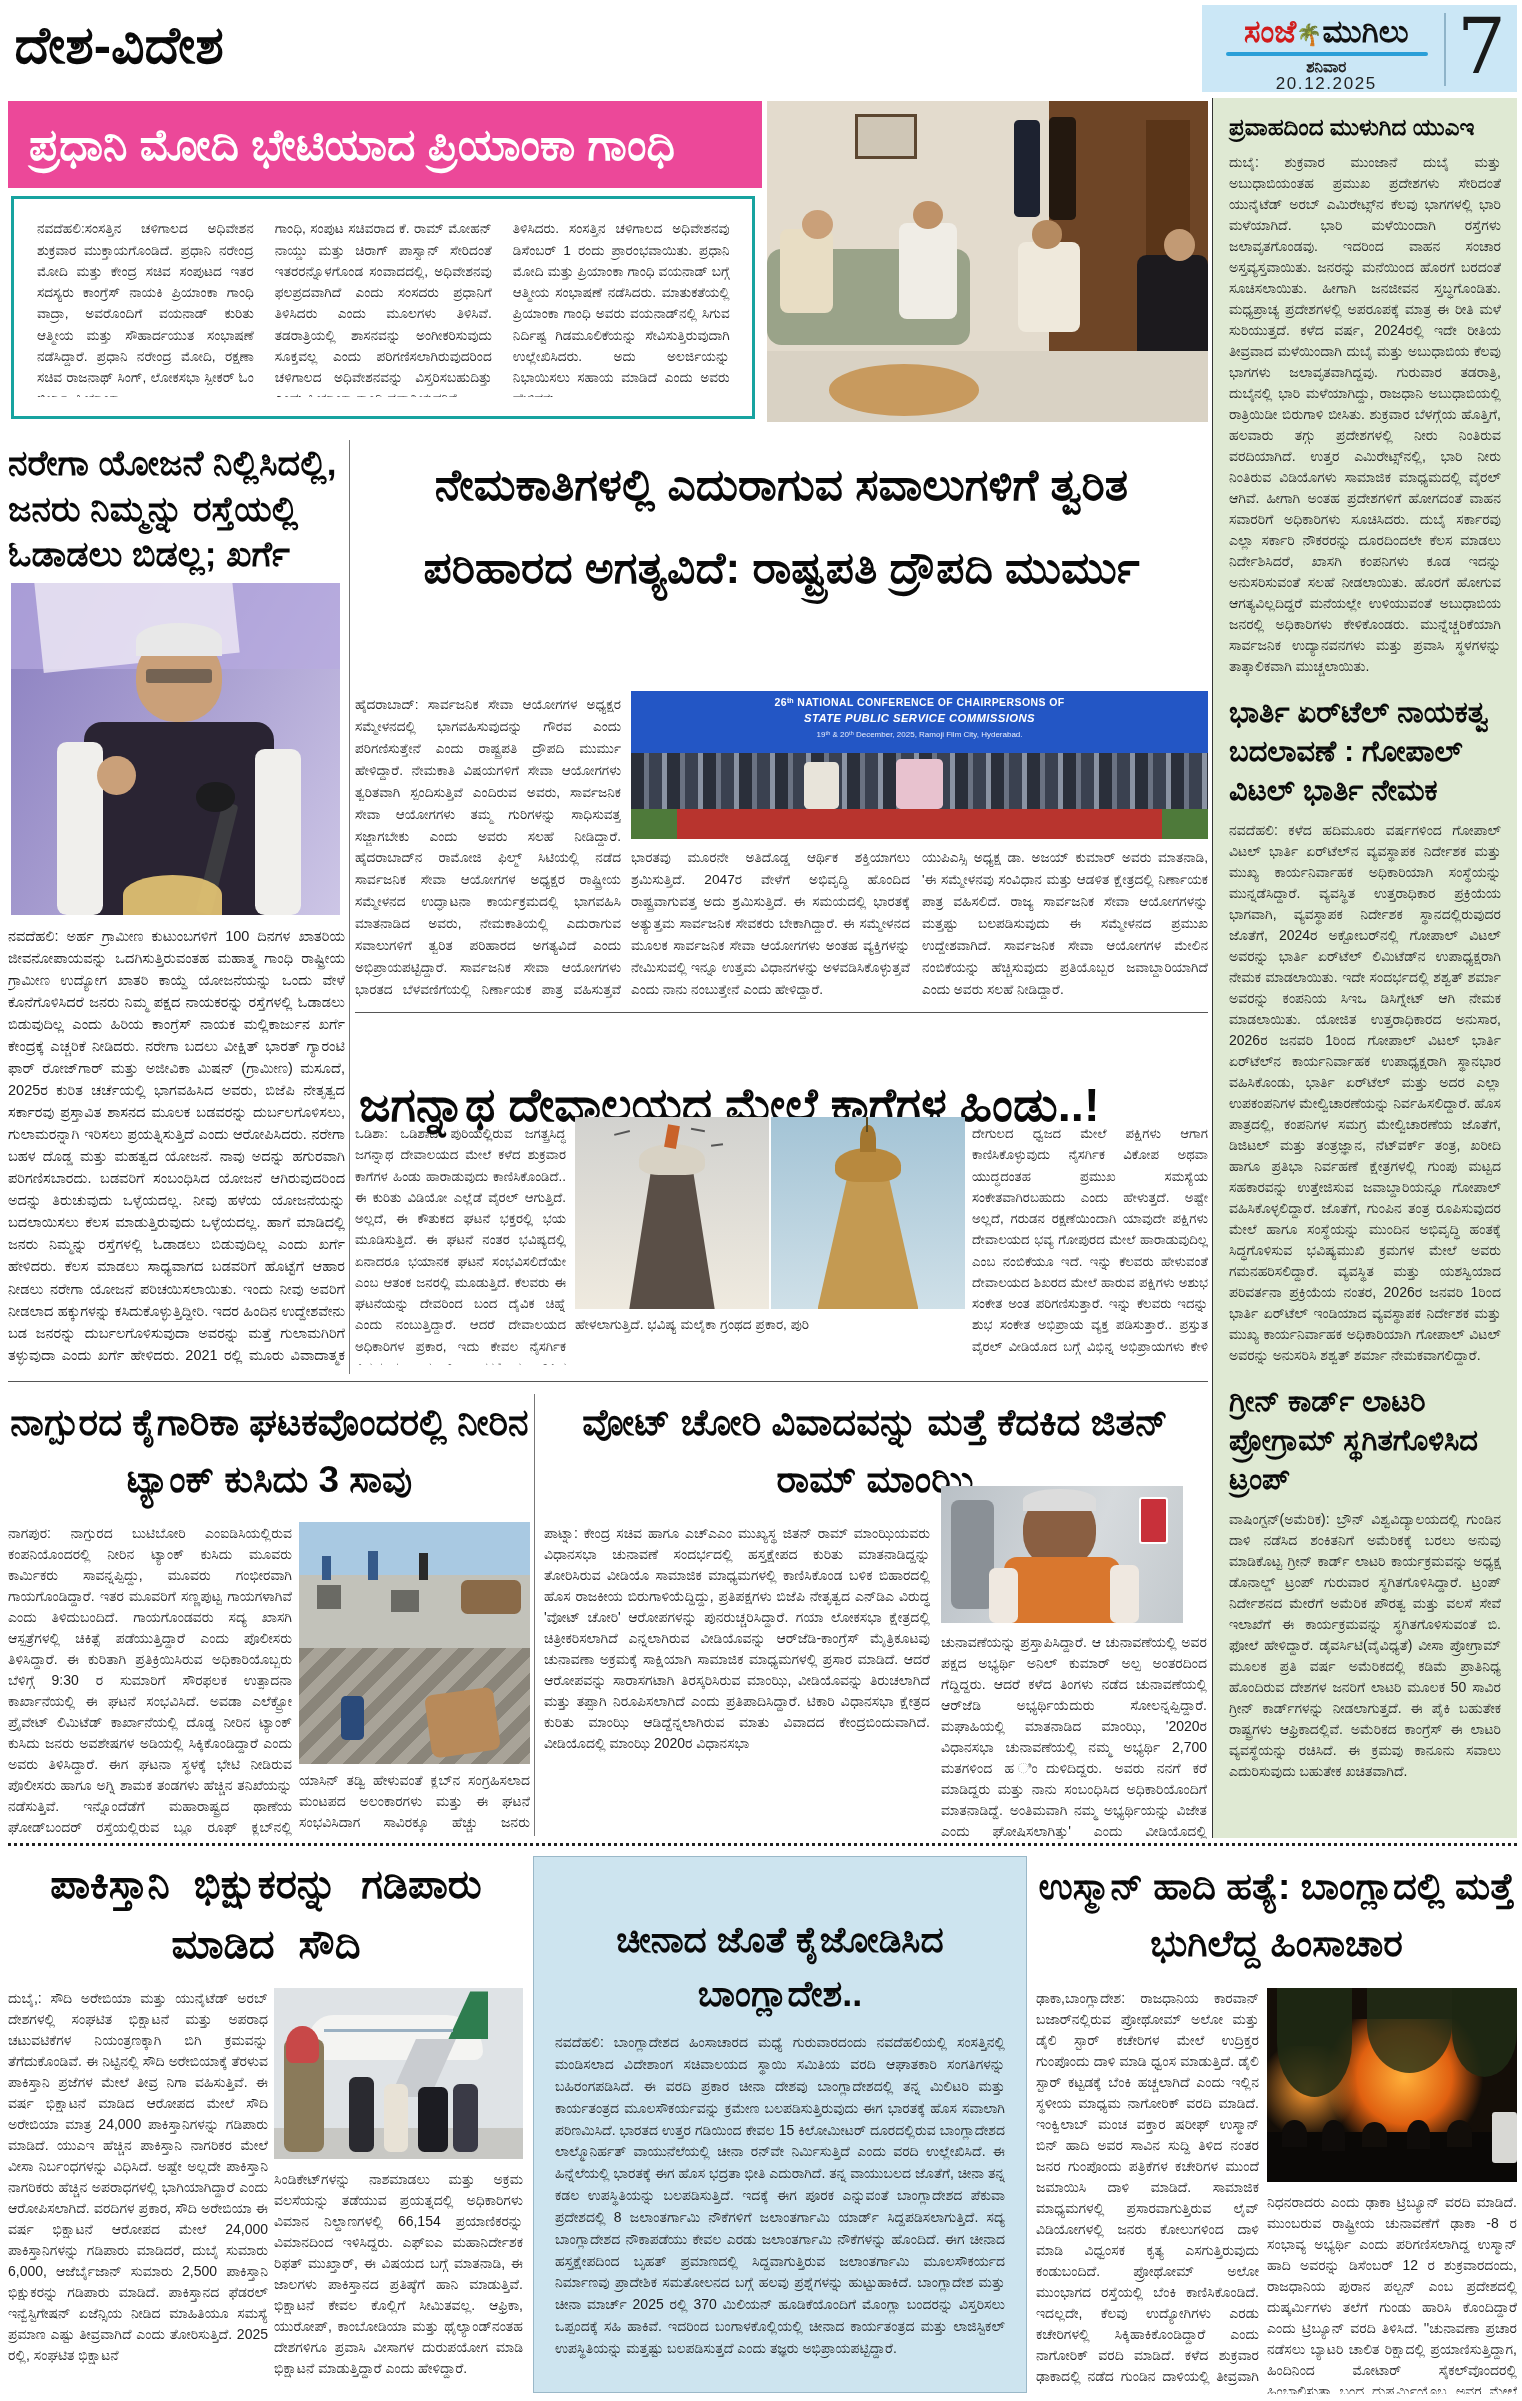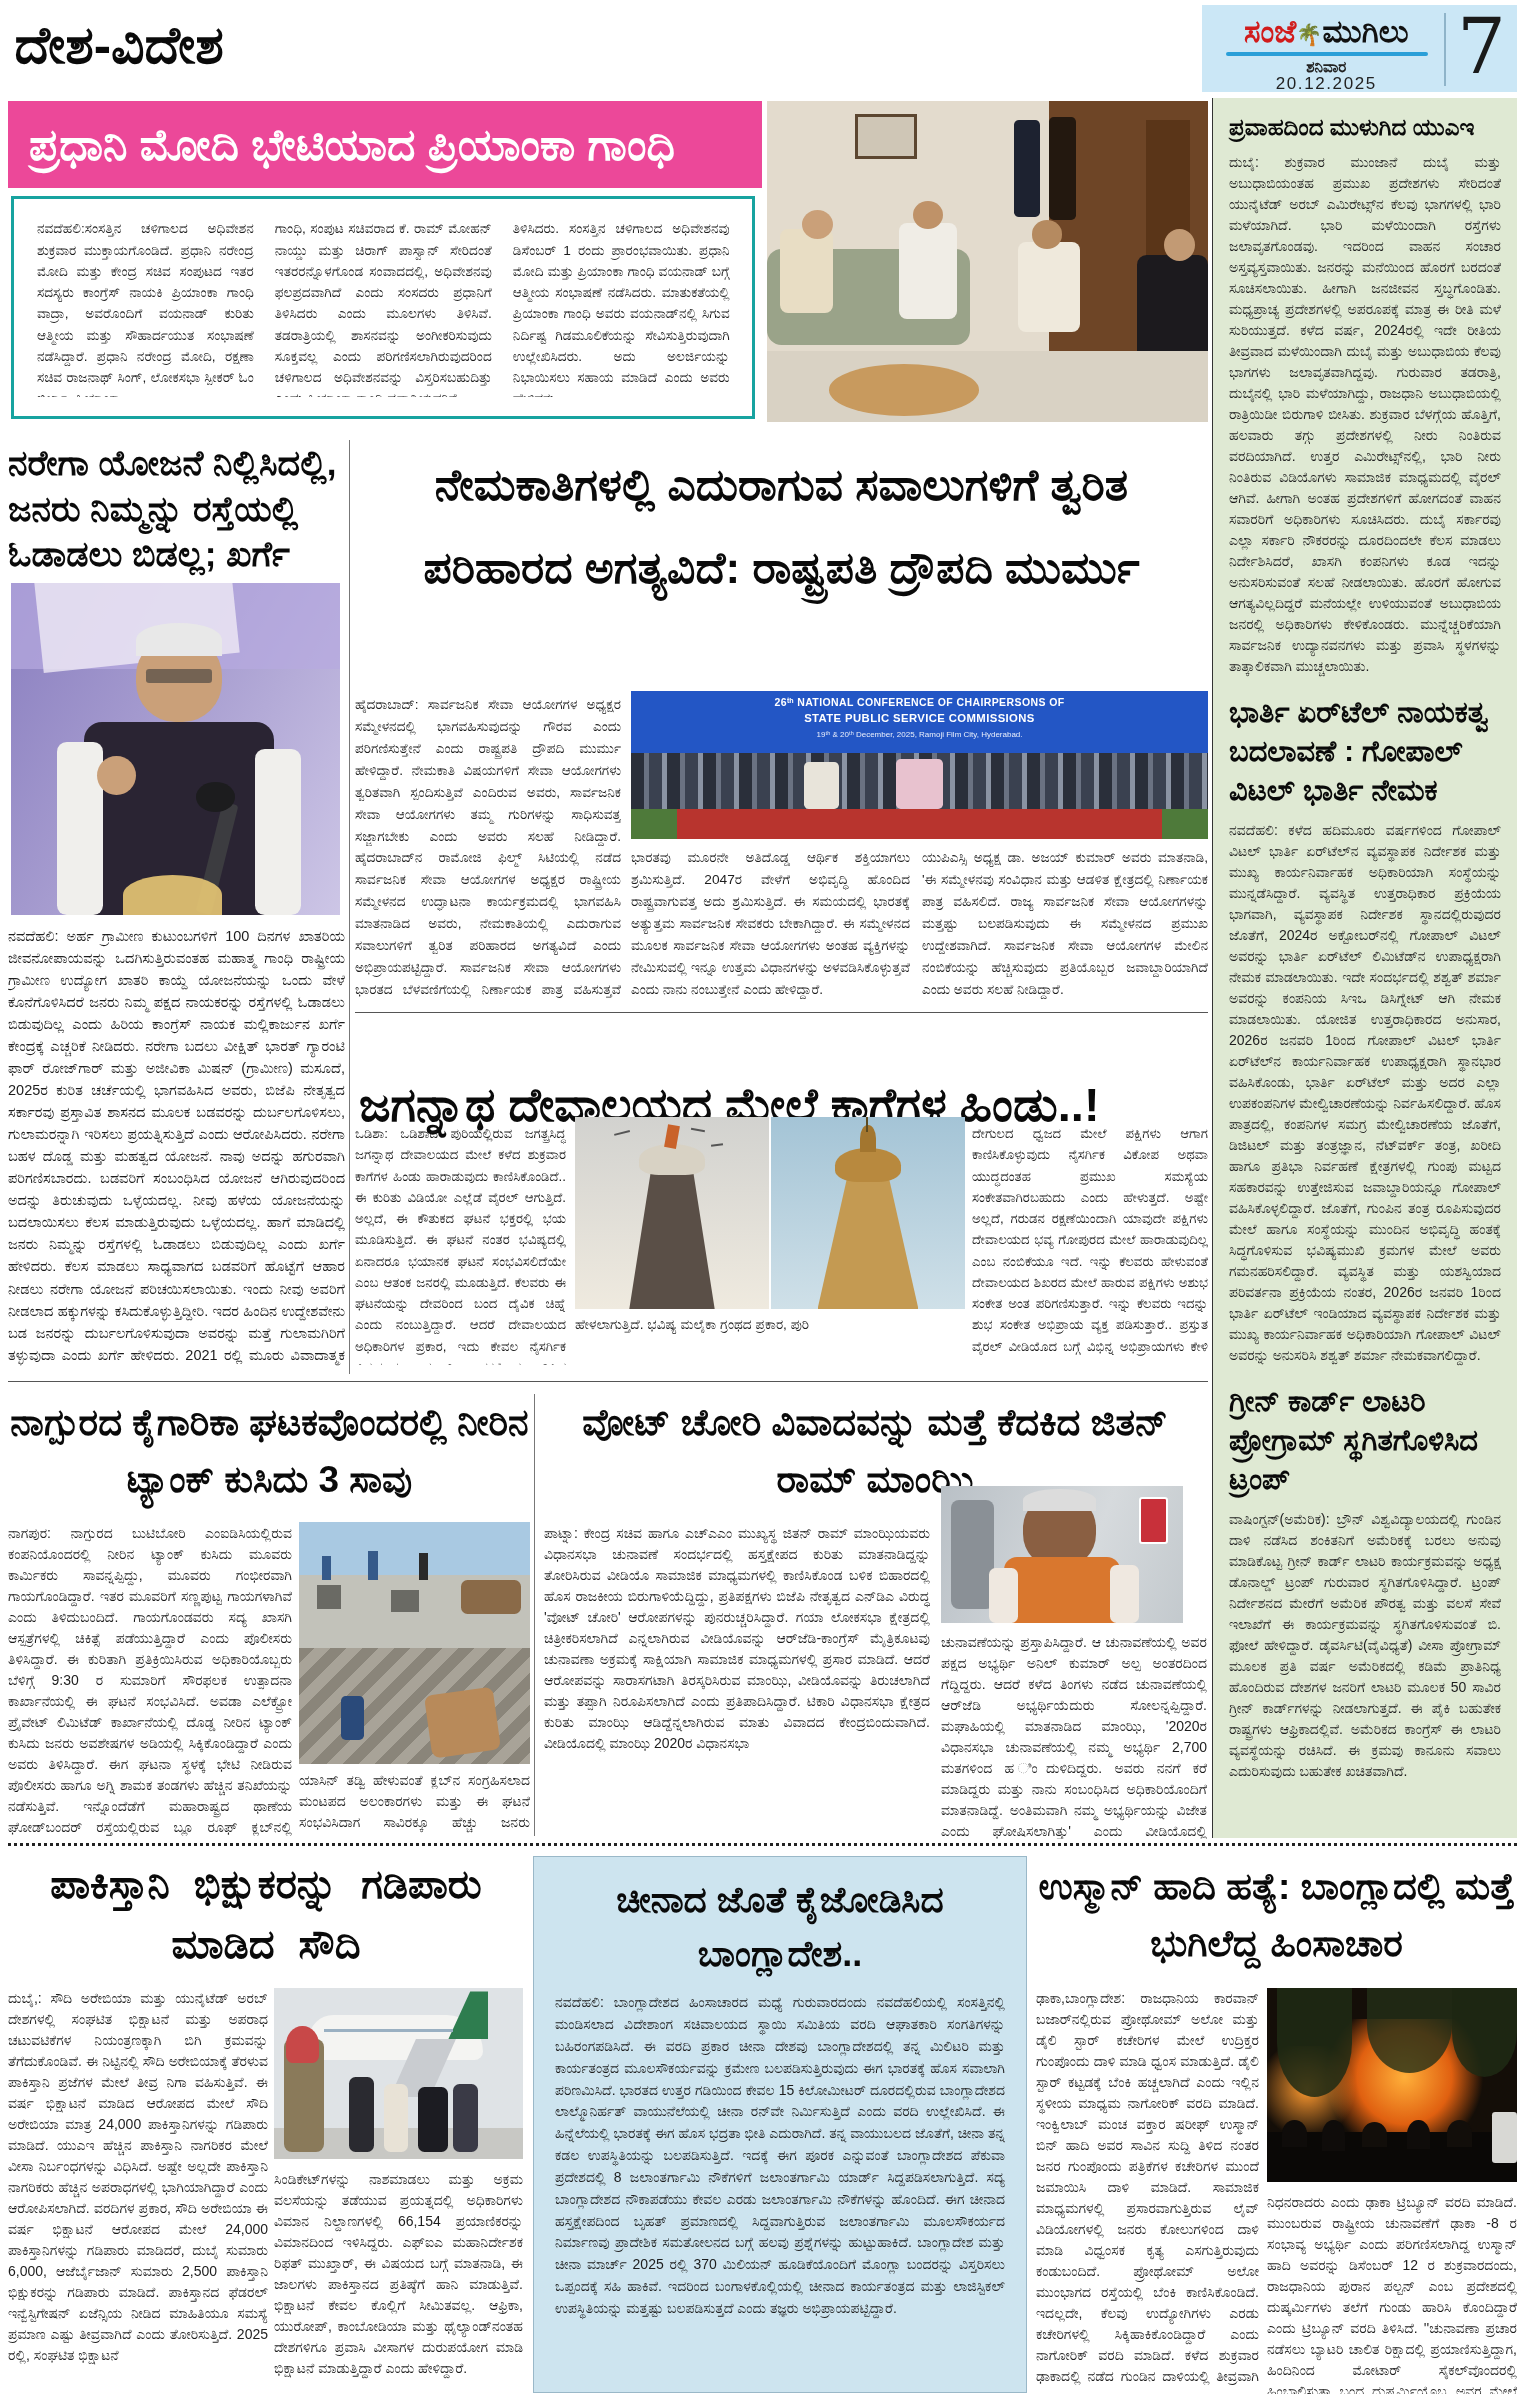--- a/index.html
+++ b/index.html
@@ -96,21 +96,21 @@
 
   <div class="rule-v" style="left:349px;top:440px;height:934px;background:#777;width:1.2px;"></div>
 
   <div class="abs hl center" style="left:355px;top:444px;width:853px;height:203px;font-size:44px;line-height:1.88;font-weight:800;">ನೇಮಕಾತಿಗಳಲ್ಲಿ ಎದುರಾಗುವ ಸವಾಲುಗಳಿಗೆ ತ್ವರಿತ ಪರಿಹಾರದ ಅಗತ್ಯವಿದೆ: ರಾಷ್ಟ್ರಪತಿ ದ್ರೌಪದಿ ಮುರ್ಮು</div>
 
   <div class="abs body-text" style="left:355px;top:694px;width:266px;height:311px;font-size:13.7px;line-height:1.6;">ಹೈದರಾಬಾದ್: ಸಾರ್ವಜನಿಕ ಸೇವಾ ಆಯೋಗಗಳ ಅಧ್ಯಕ್ಷರ ಸಮ್ಮೇಳನದಲ್ಲಿ ಭಾಗವಹಿಸುವುದನ್ನು ಗೌರವ ಎಂದು ಪರಿಗಣಿಸುತ್ತೇನೆ ಎಂದು ರಾಷ್ಟ್ರಪತಿ ದ್ರೌಪದಿ ಮುರ್ಮು ಹೇಳಿದ್ದಾರೆ. ನೇಮಕಾತಿ ವಿಷಯಗಳಿಗೆ ಸೇವಾ ಆಯೋಗಗಳು ತ್ವರಿತವಾಗಿ ಸ್ಪಂದಿಸುತ್ತಿವೆ ಎಂದಿರುವ ಅವರು, ಸಾರ್ವಜನಿಕ ಸೇವಾ ಆಯೋಗಗಳು ತಮ್ಮ ಗುರಿಗಳನ್ನು ಸಾಧಿಸುವತ್ತ ಸಜ್ಜಾಗಬೇಕು ಎಂದು ಅವರು ಸಲಹೆ ನೀಡಿದ್ದಾರೆ. ಹೈದರಾಬಾದ್‌ನ ರಾಮೋಜಿ ಫಿಲ್ಮ್ ಸಿಟಿಯಲ್ಲಿ ನಡೆದ ಸಾರ್ವಜನಿಕ ಸೇವಾ ಆಯೋಗಗಳ ಅಧ್ಯಕ್ಷರ ರಾಷ್ಟ್ರೀಯ ಸಮ್ಮೇಳನದ ಉದ್ಘಾಟನಾ ಕಾರ್ಯಕ್ರಮದಲ್ಲಿ ಭಾಗವಹಿಸಿ ಮಾತನಾಡಿದ ಅವರು, ನೇಮಕಾತಿಯಲ್ಲಿ ಎದುರಾಗುವ ಸವಾಲುಗಳಿಗೆ ತ್ವರಿತ ಪರಿಹಾರದ ಅಗತ್ಯವಿದೆ ಎಂದು ಅಭಿಪ್ರಾಯಪಟ್ಟಿದ್ದಾರೆ. ಸಾರ್ವಜನಿಕ ಸೇವಾ ಆಯೋಗಗಳು ಭಾರತದ ಬೆಳವಣಿಗೆಯಲ್ಲಿ ನಿರ್ಣಾಯಕ ಪಾತ್ರ ವಹಿಸುತ್ತವೆ ಮತ್ತು ಪಾರದರ್ಶಕ ನೇಮಕಾತಿ ಪ್ರಕ್ರಿಯೆಗಳ ಮೂಲಕ ಅವು ದೇಶದ ಅತ್ಯಂತ ವಿಶ್ವಾಸಾರ್ಹ ಸಂಸ್ಥೆಗಳಾಗಿ ನಿಲ್ಲುತ್ತವೆ ಎಂದು ಅವರು ಶ್ಲಾಘಿಸಿದ್ದಾರೆ. ಅಭ್ಯರ್ಥಿಗಳ ಪ್ರಾಮಾಣಿಕತೆ ಮತ್ತು ಸಮಗ್ರತೆಗೆ ಹೆಚ್ಚಿನ ಪ್ರಾಮುಖ್ಯತೆ ನೀಡಬೇಕು. ಸಾರ್ವಜನಿಕ ಸೇವಾ ಆಯೋಗಗಳು ಲಿಂಗ ಸಂವೇದನೆಗೆ ಹೆಚ್ಚಿನ ಆದ್ಯತೆ ನೀಡಬೇಕು ಎಂದು ಅವರು ಸಲಹೆ ನೀಡಿದ್ದಾರೆ.</div>
 
   <div class="photo" style="left:631px;top:691px;width:577px;height:148px;background:#8a93a3;">
     <div class="sh" style="left:0;top:0;width:100%;height:42%;background:#2356c5;"></div>
     <div class="sh center" style="left:0;top:4.8px;width:100%;font-size:10.5px;font-weight:700;color:#fff;letter-spacing:0.4px;">26ᵗʰ NATIONAL CONFERENCE OF CHAIRPERSONS OF</div>
-    <div class="sh center" style="left:0;top:21px;width:100%;font-size:11.3px;font-weight:800;color:#fff;letter-spacing:0.4px;">STATE PUBLIC SERVICE COMMISSIONS</div>
+    <div class="sh center" style="left:0;top:21px;width:100%;font-size:11.3px;font-weight:800;color:#fff;letter-spacing:0.4px;font-style:italic;">STATE PUBLIC SERVICE COMMISSIONS</div>
     <div class="sh center" style="left:0;top:39px;width:100%;font-size:8px;color:#e8eefc;">19ᵗʰ &amp; 20ᵗʰ December, 2025,  Ramoji Film City, Hyderabad.</div>
     <div class="sh" style="left:0;top:42%;width:100%;height:38%;background:repeating-linear-gradient(90deg,#2a2f3a 0 13px,#6a7282 13px 18px,#3a4150 18px 31px,#8a93a3 31px 36px);"></div>
     <div class="sh" style="left:0;bottom:0;width:100%;height:20%;background:#b8342e;"></div>
     <div class="sh" style="left:0;bottom:0;width:8%;height:20%;background:#4e7a3a;"></div>
     <div class="sh" style="right:0;bottom:0;width:8%;height:20%;background:#4e7a3a;"></div>
     <div class="sh" style="left:46%;top:46%;width:8%;height:34%;background:#e8c2cf;border-radius:4.8px;"></div>
     <div class="sh" style="left:30%;top:48%;width:6%;height:32%;background:#e8e4da;border-radius:4.8px;"></div>
   </div>
 
   <div class="abs body-text" style="left:631px;top:847px;width:279px;height:158px;font-size:13.7px;line-height:1.6;">ಭಾರತವು ಮೂರನೇ ಅತಿದೊಡ್ಡ ಆರ್ಥಿಕ ಶಕ್ತಿಯಾಗಲು ಶ್ರಮಿಸುತ್ತಿದೆ. 2047ರ ವೇಳೆಗೆ ಅಭಿವೃದ್ಧಿ ಹೊಂದಿದ ರಾಷ್ಟ್ರವಾಗುವತ್ತ ಅದು ಶ್ರಮಿಸುತ್ತಿದೆ. ಈ ಸಮಯದಲ್ಲಿ ಭಾರತಕ್ಕೆ ಅತ್ಯುತ್ತಮ ಸಾರ್ವಜನಿಕ ಸೇವಕರು ಬೇಕಾಗಿದ್ದಾರೆ. ಈ ಸಮ್ಮೇಳನದ ಮೂಲಕ ಸಾರ್ವಜನಿಕ ಸೇವಾ ಆಯೋಗಗಳು ಅಂತಹ ವ್ಯಕ್ತಿಗಳನ್ನು ನೇಮಿಸುವಲ್ಲಿ ಇನ್ನೂ ಉತ್ತಮ ವಿಧಾನಗಳನ್ನು ಅಳವಡಿಸಿಕೊಳ್ಳುತ್ತವೆ ಎಂದು ನಾನು ನಂಬುತ್ತೇನೆ ಎಂದು ಹೇಳಿದ್ದಾರೆ.</div>
@@ -192,21 +192,21 @@
     <div class="sh" style="left:4%;top:30%;width:16%;height:66%;background:#8a7a5a;border-radius:8px;"></div>
     <div class="sh" style="left:5%;top:22%;width:13%;height:22%;background:#c84848;border-radius:50% 50% 20% 20%;"></div>
     <div class="sh" style="left:30%;top:52%;width:10%;height:44%;background:#2a2a30;border-radius:6.5px;"></div>
     <div class="sh" style="left:44%;top:56%;width:10%;height:40%;background:#e8e2d6;border-radius:6.5px;"></div>
     <div class="sh" style="left:58%;top:58%;width:12%;height:38%;background:#1c1c22;border-radius:6.5px;"></div>
     <div class="sh" style="left:72%;top:56%;width:10%;height:40%;background:#3a3a46;border-radius:6.5px;"></div>
   </div>
   <div class="abs body-text" style="left:274px;top:2169px;width:249px;height:224px;font-size:14px;line-height:1.5;">ಸಿಂಡಿಕೇಟ್‌ಗಳನ್ನು ನಾಶಮಾಡಲು ಮತ್ತು ಅಕ್ರಮ ವಲಸೆಯನ್ನು ತಡೆಯುವ ಪ್ರಯತ್ನದಲ್ಲಿ ಅಧಿಕಾರಿಗಳು ವಿಮಾನ ನಿಲ್ದಾಣಗಳಲ್ಲಿ 66,154 ಪ್ರಯಾಣಿಕರನ್ನು ವಿಮಾನದಿಂದ ಇಳಿಸಿದ್ದರು. ಎಫ್‌ಐಎ ಮಹಾನಿರ್ದೇಶಕ ರಿಫತ್ ಮುಖ್ತಾರ್, ಈ ವಿಷಯದ ಬಗ್ಗೆ ಮಾತನಾಡಿ, ಈ ಜಾಲಗಳು ಪಾಕಿಸ್ತಾನದ ಪ್ರತಿಷ್ಠೆಗೆ ಹಾನಿ ಮಾಡುತ್ತಿವೆ. ಭಿಕ್ಷಾಟನೆ ಕೇವಲ ಕೊಲ್ಲಿಗೆ ಸೀಮಿತವಲ್ಲ. ಆಫ್ರಿಕಾ, ಯುರೋಪ್, ಕಾಂಬೋಡಿಯಾ ಮತ್ತು ಥೈಲ್ಯಾಂಡ್‌ನಂತಹ ದೇಶಗಳಿಗೂ ಪ್ರವಾಸಿ ವೀಸಾಗಳ ದುರುಪಯೋಗ ಮಾಡಿ ಭಿಕ್ಷಾಟನೆ ಮಾಡುತ್ತಿದ್ದಾರೆ ಎಂದು ಹೇಳಿದ್ದಾರೆ.</div>
 
   <div class="abs bluebox" style="left:533px;top:1856px;width:494px;height:537px;box-sizing:border-box;border:0.8px solid #9ab8c8;padding:16px 21px;overflow:hidden;">
-    <div class="hl center" style="font-size:36px;line-height:1.5;">ಚೀನಾದ ಜೊತೆ ಕೈಜೋಡಿಸಿದ ಬಾಂಗ್ಲಾದೇಶ..</div>
+    <div class="hl center" style="font-size:36px;line-height:1.5;margin-top:40px;">ಚೀನಾದ ಜೊತೆ ಕೈಜೋಡಿಸಿದ ಬಾಂಗ್ಲಾದೇಶ..</div>
     <div class="body-text" style="margin-top:11.3px;font-size:14px;line-height:1.56;">ನವದೆಹಲಿ: ಬಾಂಗ್ಲಾದೇಶದ ಹಿಂಸಾಚಾರದ ಮಧ್ಯೆ ಗುರುವಾರದಂದು ನವದೆಹಲಿಯಲ್ಲಿ ಸಂಸತ್ತಿನಲ್ಲಿ ಮಂಡಿಸಲಾದ ವಿದೇಶಾಂಗ ಸಚಿವಾಲಯದ ಸ್ಥಾಯಿ ಸಮಿತಿಯ ವರದಿ ಆಘಾತಕಾರಿ ಸಂಗತಿಗಳನ್ನು ಬಹಿರಂಗಪಡಿಸಿದೆ. ಈ ವರದಿ ಪ್ರಕಾರ ಚೀನಾ ದೇಶವು ಬಾಂಗ್ಲಾದೇಶದಲ್ಲಿ ತನ್ನ ಮಿಲಿಟರಿ ಮತ್ತು ಕಾರ್ಯತಂತ್ರದ ಮೂಲಸೌಕರ್ಯವನ್ನು ಕ್ರಮೇಣ ಬಲಪಡಿಸುತ್ತಿರುವುದು ಈಗ ಭಾರತಕ್ಕೆ ಹೊಸ ಸವಾಲಾಗಿ ಪರಿಣಮಿಸಿದೆ. ಭಾರತದ ಉತ್ತರ ಗಡಿಯಿಂದ ಕೇವಲ 15 ಕಿಲೋಮೀಟರ್ ದೂರದಲ್ಲಿರುವ ಬಾಂಗ್ಲಾದೇಶದ ಲಾಲ್ಮೊನಿರ್ಹತ್ ವಾಯುನೆಲೆಯಲ್ಲಿ ಚೀನಾ ರನ್‌ವೇ ನಿರ್ಮಿಸುತ್ತಿದೆ ಎಂದು ವರದಿ ಉಲ್ಲೇಖಿಸಿದೆ. ಈ ಹಿನ್ನೆಲೆಯಲ್ಲಿ ಭಾರತಕ್ಕೆ ಈಗ ಹೊಸ ಭದ್ರತಾ ಭೀತಿ ಎದುರಾಗಿದೆ. ತನ್ನ ವಾಯುಬಲದ ಜೊತೆಗೆ, ಚೀನಾ ತನ್ನ ಕಡಲ ಉಪಸ್ಥಿತಿಯನ್ನು ಬಲಪಡಿಸುತ್ತಿದೆ. ಇದಕ್ಕೆ ಈಗ ಪೂರಕ ಎನ್ನುವಂತೆ ಬಾಂಗ್ಲಾದೇಶದ ಪೆಕುವಾ ಪ್ರದೇಶದಲ್ಲಿ 8 ಜಲಾಂತರ್ಗಾಮಿ ನೌಕೆಗಳಿಗೆ ಜಲಾಂತರ್ಗಾಮಿ ಯಾರ್ಡ್ ಸಿದ್ದಪಡಿಸಲಾಗುತ್ತಿದೆ. ಸದ್ಯ ಬಾಂಗ್ಲಾದೇಶದ ನೌಕಾಪಡೆಯು ಕೇವಲ ಎರಡು ಜಲಾಂತರ್ಗಾಮಿ ನೌಕೆಗಳನ್ನು ಹೊಂದಿದೆ. ಈಗ ಚೀನಾದ ಹಸ್ತಕ್ಷೇಪದಿಂದ ಬೃಹತ್ ಪ್ರಮಾಣದಲ್ಲಿ ಸಿದ್ದವಾಗುತ್ತಿರುವ ಜಲಾಂತರ್ಗಾಮಿ ಮೂಲಸೌಕರ್ಯದ ನಿರ್ಮಾಣವು ಪ್ರಾದೇಶಿಕ ಸಮತೋಲನದ ಬಗ್ಗೆ ಹಲವು ಪ್ರಶ್ನೆಗಳನ್ನು ಹುಟ್ಟುಹಾಕಿದೆ. ಬಾಂಗ್ಲಾದೇಶ ಮತ್ತು ಚೀನಾ ಮಾರ್ಚ್ 2025 ರಲ್ಲಿ 370 ಮಿಲಿಯನ್ ಹೂಡಿಕೆಯೊಂದಿಗೆ ಮೊಂಗ್ಲಾ ಬಂದರನ್ನು ವಿಸ್ತರಿಸಲು ಒಪ್ಪಂದಕ್ಕೆ ಸಹಿ ಹಾಕಿವೆ. ಇದರಿಂದ ಬಂಗಾಳಕೊಲ್ಲಿಯಲ್ಲಿ ಚೀನಾದ ಕಾರ್ಯತಂತ್ರದ ಮತ್ತು ಲಾಜಿಸ್ಟಿಕಲ್ ಉಪಸ್ಥಿತಿಯನ್ನು ಮತ್ತಷ್ಟು ಬಲಪಡಿಸುತ್ತದೆ ಎಂದು ತಜ್ಞರು ಅಭಿಪ್ರಾಯಪಟ್ಟಿದ್ದಾರೆ.</div>
   </div>
 
   <div class="abs hl center" style="left:1036px;top:1858px;width:481px;height:121px;font-size:37px;line-height:1.55;">ಉಸ್ಮಾನ್ ಹಾದಿ ಹತ್ಯೆ: ಬಾಂಗ್ಲಾದಲ್ಲಿ ಮತ್ತೆ ಭುಗಿಲೆದ್ದ ಹಿಂಸಾಚಾರ</div>
 
   <div class="abs body-text" style="left:1036px;top:1988px;width:223px;height:403px;font-size:14px;line-height:1.5;">ಢಾಕಾ,ಬಾಂಗ್ಲಾದೇಶ: ರಾಜಧಾನಿಯ ಕಾರವಾನ್ ಬಜಾರ್‌ನಲ್ಲಿರುವ ಪ್ರೋಥೋಮ್ ಅಲೋ ಮತ್ತು ಡೈಲಿ ಸ್ಟಾರ್ ಕಚೇರಿಗಳ ಮೇಲೆ ಉದ್ರಿಕ್ತರ ಗುಂಪೊಂದು ದಾಳಿ ಮಾಡಿ ಧ್ವಂಸ ಮಾಡುತ್ತಿದೆ. ಡೈಲಿ ಸ್ಟಾರ್ ಕಟ್ಟಡಕ್ಕೆ ಬೆಂಕಿ ಹಚ್ಚಲಾಗಿದೆ ಎಂದು ಇಲ್ಲಿನ ಸ್ಥಳೀಯ ಮಾಧ್ಯಮ ನಾಗೋರಿಕ್ ವರದಿ ಮಾಡಿದೆ. ಇಂಕ್ವಿಲಾಬ್ ಮಂಚ ವಕ್ತಾರ ಷರೀಫ್ ಉಸ್ಮಾನ್ ಬಿನ್ ಹಾದಿ ಅವರ ಸಾವಿನ ಸುದ್ದಿ ತಿಳಿದ ನಂತರ ಜನರ ಗುಂಪೊಂದು ಪತ್ರಿಕೆಗಳ ಕಚೇರಿಗಳ ಮುಂದೆ ಜಮಾಯಿಸಿ ದಾಳಿ ಮಾಡಿದೆ. ಸಾಮಾಜಿಕ ಮಾಧ್ಯಮಗಳಲ್ಲಿ ಪ್ರಸಾರವಾಗುತ್ತಿರುವ ಲೈವ್ ವಿಡಿಯೋಗಳಲ್ಲಿ ಜನರು ಕೋಲುಗಳಿಂದ ದಾಳಿ ಮಾಡಿ ವಿಧ್ವಂಸಕ ಕೃತ್ಯ ಎಸಗುತ್ತಿರುವುದು ಕಂಡುಬಂದಿದೆ. ಪ್ರೋಥೋಮ್ ಅಲೋ ಮುಂಭಾಗದ ರಸ್ತೆಯಲ್ಲಿ ಬೆಂಕಿ ಕಾಣಿಸಿಕೊಂಡಿದೆ. ಇದಲ್ಲದೇ, ಕೆಲವು ಉದ್ಯೋಗಿಗಳು ಎರಡು ಕಚೇರಿಗಳಲ್ಲಿ ಸಿಕ್ಕಿಹಾಕಿಕೊಂಡಿದ್ದಾರೆ ಎಂದು ನಾಗೋರಿಕ್ ವರದಿ ಮಾಡಿದೆ. ಕಳೆದ ಶುಕ್ರವಾರ ಢಾಕಾದಲ್ಲಿ ನಡೆದ ಗುಂಡಿನ ದಾಳಿಯಲ್ಲಿ ತೀವ್ರವಾಗಿ ಗಾಯಗೊಂಡಿದ್ದ ಇಂಕಿಲಾಬ್ ಮಂಚ ವಕ್ತಾರ ಷರೀಫ್ ಉಸ್ಮಾನ್ ಹಾದಿ ಸಿಂಗಾಪುರ ಆಸ್ಪತ್ರೆಯಲ್ಲಿ ಚಿಕಿತ್ಸೆ ಪಡೆಯುತ್ತಿದ್ದಾಗ</div>
 
   <div class="photo" style="left:1267px;top:1988px;width:250px;height:194px;background:#140e08;">
     <div class="sh" style="left:20%;top:16%;width:70%;height:60%;background:radial-gradient(circle,#ffb03a 0%,#e06010 45%,rgba(224,96,16,0) 75%);"></div>
     <div class="sh" style="left:-6%;top:30%;width:44%;height:44%;background:radial-gradient(circle,#ff9a30 0%,rgba(224,96,16,0) 70%);"></div>

